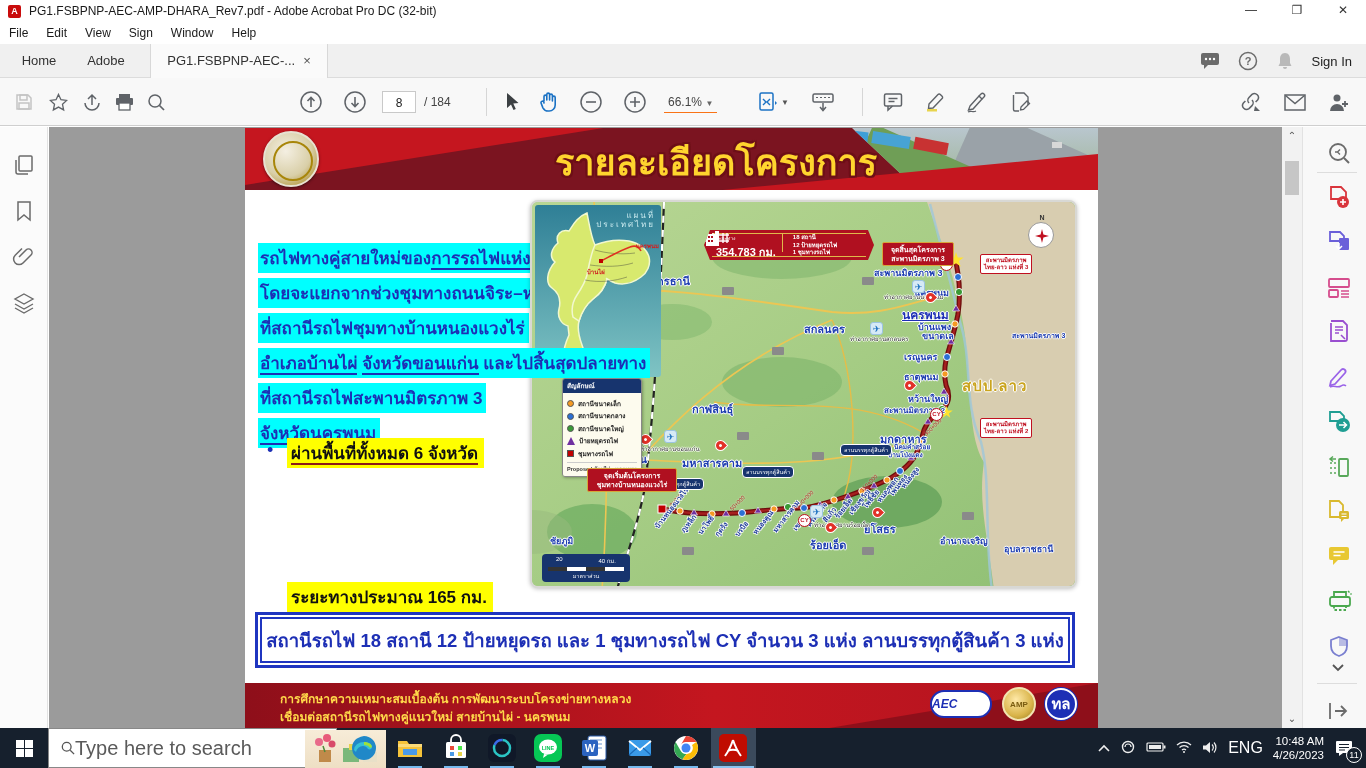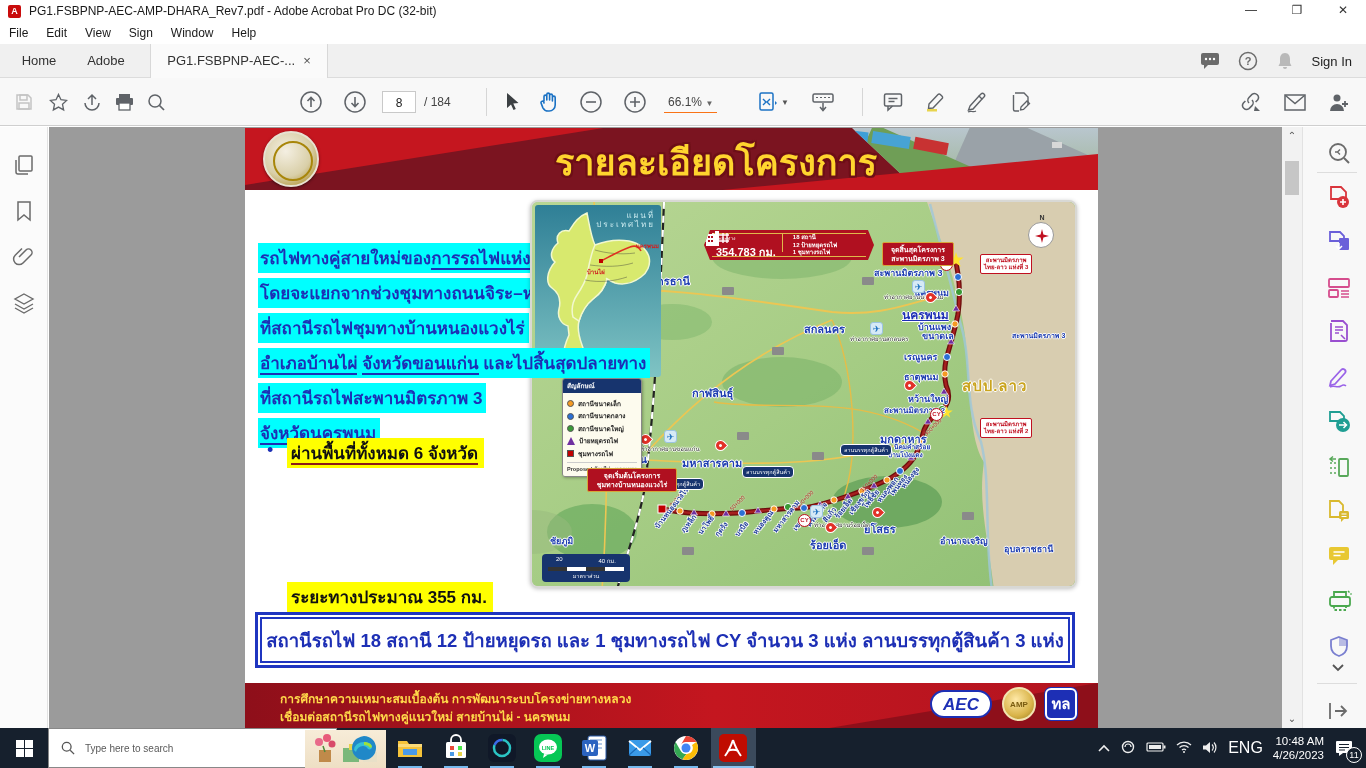--- a/index.html
+++ b/index.html
@@ -67,23 +67,23 @@
 .bu1{border-bottom:2.5px solid #8b1a1a}
 
 #infobox{position:absolute;left:10px;top:484px;width:820px;height:56px;border:3px solid #1f35c0;background:#fff;padding:2px}
 #infobox .inner{width:100%;height:100%;border:2px solid #1f35c0;display:flex;align-items:center;justify-content:center}
 #infobox .txt{font-size:18.5px;font-weight:bold;color:#1d2fb5}
 
 #pfooter{position:absolute;left:0;top:555px;width:853px;height:45px;background:linear-gradient(90deg,#8e0f1a,#c4161f 55%,#b31420);overflow:hidden}
 #pfooter .dk{position:absolute;right:0;top:0;width:45%;height:100%;background:#8e0f1a;clip-path:polygon(30% 100%,100% 0,100% 100%)}
 #pfooter .f1{position:absolute;left:35px;top:6px;font-size:12px;font-weight:bold;color:#ffd94a}
 #pfooter .f2{position:absolute;left:35px;top:24px;font-size:12px;font-weight:bold;color:#ffd94a}
-#pfooter .aec{position:absolute;left:685px;top:7px;width:62px;height:28px;background:#fff;border-radius:14px;border:2px solid #1d2fb5;color:#1d2fb5;font-style:italic;font-weight:bold;font-size:17px;text-align:center;line-height:25px}
+#pfooter .aec{position:absolute;left:685px;top:7px;width:62px;height:28px;background:#fff;border-radius:14px;border:2px solid #1d2fb5;color:#1d2fb5;font-style:italic;font-weight:bold;font-size:12px;line-height:25px}
 #pfooter .amp{position:absolute;left:757px;top:4px;width:34px;height:34px;border-radius:50%;background:radial-gradient(circle at 40% 35%,#ffe9a8,#d9b44a 60%,#9a7a1a);border:2px solid #f2e3b0;color:#7a5c10;font-size:8px;font-weight:bold;text-align:center;line-height:32px}
-#pfooter .dol{position:absolute;left:800px;top:5px;width:32px;height:32px;background:#1d2fb5;border:2px solid #fff;border-radius:6px;color:#fff;font-weight:bold;font-size:15px;text-align:center;line-height:28px;box-shadow:0 0 0 1px #1d2fb5}
+#pfooter .dol{position:absolute;left:800px;top:5px;width:32px;height:32px;background:#1d2fb5;border:2px solid #fff;border-radius:16px;color:#fff;font-weight:bold;font-size:15px;text-align:center;line-height:28px;box-shadow:0 0 0 1px #1d2fb5}
 
 #map{position:absolute;left:285px;top:72px;width:547px;height:388px;border-radius:8px;border:2px solid #d8d8d4;overflow:hidden;background:#a8cf8a;box-shadow:0 1px 4px rgba(0,0,0,.25)}
 #map svg{position:absolute;left:0;top:0}
 .mlabel{position:absolute;font-size:9px;font-weight:bold;color:#1d3db0;white-space:nowrap;text-shadow:1px 0 #fff,-1px 0 #fff,0 1px #fff,0 -1px #fff;z-index:5}
 .mlabel.big{font-size:11px}
 .mlabel.hl{font-size:12px;text-decoration:underline;color:#1d2fb5}
 .mlabel.laos{font-size:15px;color:#caa41e;text-shadow:1px 0 #fff,-1px 0 #fff,0 1px #fff,0 -1px #fff;letter-spacing:1px}
 .mlabel.tiny{font-size:6px;color:#333;font-weight:normal}
 .stn{position:absolute;font-size:7px;font-weight:bold;color:#23409c;white-space:nowrap;transform:rotate(-52deg);transform-origin:left top;text-shadow:1px 0 #fff,-1px 0 #fff,0 1px #fff,0 -1px #fff;z-index:4}
 .km{position:absolute;font-size:5.5px;color:#b01818;white-space:nowrap;transform:rotate(-45deg);z-index:4;text-shadow:0 0 2px #fff}
@@ -120,21 +120,21 @@
 #inset .ttl{position:absolute;right:6px;top:6px;font-size:8px;color:#cfeef2;text-align:right;line-height:9px;letter-spacing:2px}
 #inset .rlab{position:absolute;font-size:6px;color:#d02020;font-weight:bold;z-index:3}
 #compass{position:absolute;left:496px;top:20px;width:26px;height:26px;border-radius:50%;background:#fff;border:1px solid #999;z-index:7}
 #compass .n{position:absolute;left:0;top:-9px;width:26px;text-align:center;font-size:7px;color:#333;font-weight:bold}
 #compass .star{position:absolute;left:6px;top:6px;width:14px;height:14px;background:#c01020;clip-path:polygon(50% 0,60% 40%,100% 50%,60% 60%,50% 100%,40% 60%,0 50%,40% 40%)}
 
 #taskbar{position:absolute;left:0;top:728px;width:1366px;height:40px;background:#16202d}
 #start{position:absolute;left:0;top:0;width:48px;height:40px;display:flex;align-items:center;justify-content:center}
 #searchbox{position:absolute;left:48px;top:0;width:289px;height:40px;background:#fff;border:1px solid #888;display:flex;align-items:center}
 #searchbox .sic{margin-left:12px;width:14px;height:14px}
-#searchbox .stxt{margin-left:10px;font-size:10px;color:#5a5a5a}
+#searchbox .stxt{font-size:20px;color:#5a5a5a}
 #searchdeco{position:absolute;left:256px;top:1px;width:81px;height:38px;background:linear-gradient(180deg,#f7ecd8,#eedfc4);overflow:hidden}
 .tbicon{position:absolute;top:6px;width:28px;height:28px}
 .runline{position:absolute;top:38px;height:2px;background:#76b9ed}
 #acro-bg{position:absolute;left:711px;top:0;width:45px;height:40px;background:#3b4a5c}
 #tray{position:absolute;right:0;top:0;height:40px;display:flex;align-items:center;gap:10px;padding-right:10px;color:#fff}
 #tray .tri-ic{font-size:11px;color:#e8e8e8}
 #tray .eng{font-size:16px}
 #tray .clock{font-size:11.5px;text-align:right;line-height:14px}
 #tray .notif{position:relative;width:22px;height:18px}
 #tray .notif .badge{position:absolute;right:-6px;bottom:-6px;width:16px;height:16px;border-radius:50%;background:#16202d;border:1px solid #fff;font-size:9px;text-align:center;line-height:14px}
@@ -439,21 +439,21 @@
 
   <div class="pline" style="top:115px"><span>รถไฟทางคู่สายใหม่ของ</span><span class="u">การรถไฟแห่งประเทศไทย</span></div>
   <div class="pline" style="top:150px">โดยจะแยกจากช่วงชุมทางถนนจิระ–หนองคาย</div>
   <div class="pline" style="top:185px">ที่สถานีรถไฟชุมทางบ้านหนองแวงไร่</div>
   <div class="pline" style="top:220px;z-index:9"><span class="u">อำเภอบ้านไผ่</span><span> </span><span class="u">จังหวัดขอนแก่น</span><span> และไปสิ้นสุดปลายทาง</span></div>
   <div class="pline" style="top:255px">ที่สถานีรถไฟสะพานมิตรภาพ 3</div>
   <div class="pline" style="top:290px"><span class="u">จังหวัดนครพนม</span></div>
 
   <div id="bullet">•</div>
   <div class="bline" style="top:310px"><span class="bu1">ผ่านพื้นที่ทั้งหมด 6 จังหวัด</span></div>
-  <div class="bline" style="top:454px">ระยะทางประมาณ 355 กม.</div>
+  <div class="bline" style="top:454px">ระยะทางประมาณ 165 กม.</div>
 
   <div id="infobox">
     <div class="inner">
           <div class="txt">สถานีรถไฟ 18 สถานี 12 ป้ายหยุดรถ และ 1 ชุมทางรถไฟ CY จำนวน 3 แห่ง  ลานบรรทุกตู้สินค้า 3 แห่ง</div>
         </div>
   </div>
 
   <div id="pfooter">
     <div class="dk"></div>
     <div class="f1">การศึกษาความเหมาะสมเบื้องต้น การพัฒนาระบบโครงข่ายทางหลวง</div>
@@ -645,21 +645,21 @@
     <div class="cyb" style="left:120px;top:276px">ลานบรรทุกตู้สินค้า</div>
     <div class="cyb" style="left:210px;top:264px">ลานบรรทุกตู้สินค้า</div>
     <div class="cyb" style="left:308px;top:242px">ลานบรรทุกตู้สินค้า</div>
 
     <div class="mlabel big" style="left:118px;top:70px">อุดรธานี</div>
     <div class="mlabel big" style="left:272px;top:118px">สกลนคร</div>
     <div class="mlabel hl" style="left:370px;top:103px">นครพนม</div>
     <div class="mlabel" style="left:382px;top:84px">นครพนม</div>
     <div class="mlabel big" style="left:72px;top:248px">ขอนแก่น</div>
     <div class="mlabel big" style="left:150px;top:252px">มหาสารคาม</div>
-    <div class="mlabel big" style="left:160px;top:182px">กาฬสินธุ์</div>
+    <div class="mlabel big" style="left:160px;top:198px">กาฬสินธุ์</div>
     <div class="mlabel big" style="left:278px;top:334px">ร้อยเอ็ด</div>
     <div class="mlabel big" style="left:332px;top:318px">ยโสธร</div>
     <div class="mlabel big" style="left:348px;top:228px">มุกดาหาร</div>
     <div class="mlabel" style="left:18px;top:332px">ชัยภูมิ</div>
     <div class="mlabel" style="left:408px;top:332px">อำนาจเจริญ</div>
     <div class="mlabel" style="left:472px;top:340px">อุบลราชธานี</div>
     <div class="mlabel" style="left:376px;top:190px">หว้านใหญ่</div>
     <div class="mlabel" style="left:372px;top:168px">ธาตุพนม</div>
     <div class="mlabel" style="left:372px;top:148px">เรณูนคร</div>
     <div class="mlabel" style="left:386px;top:118px">บ้านแพง</div>

